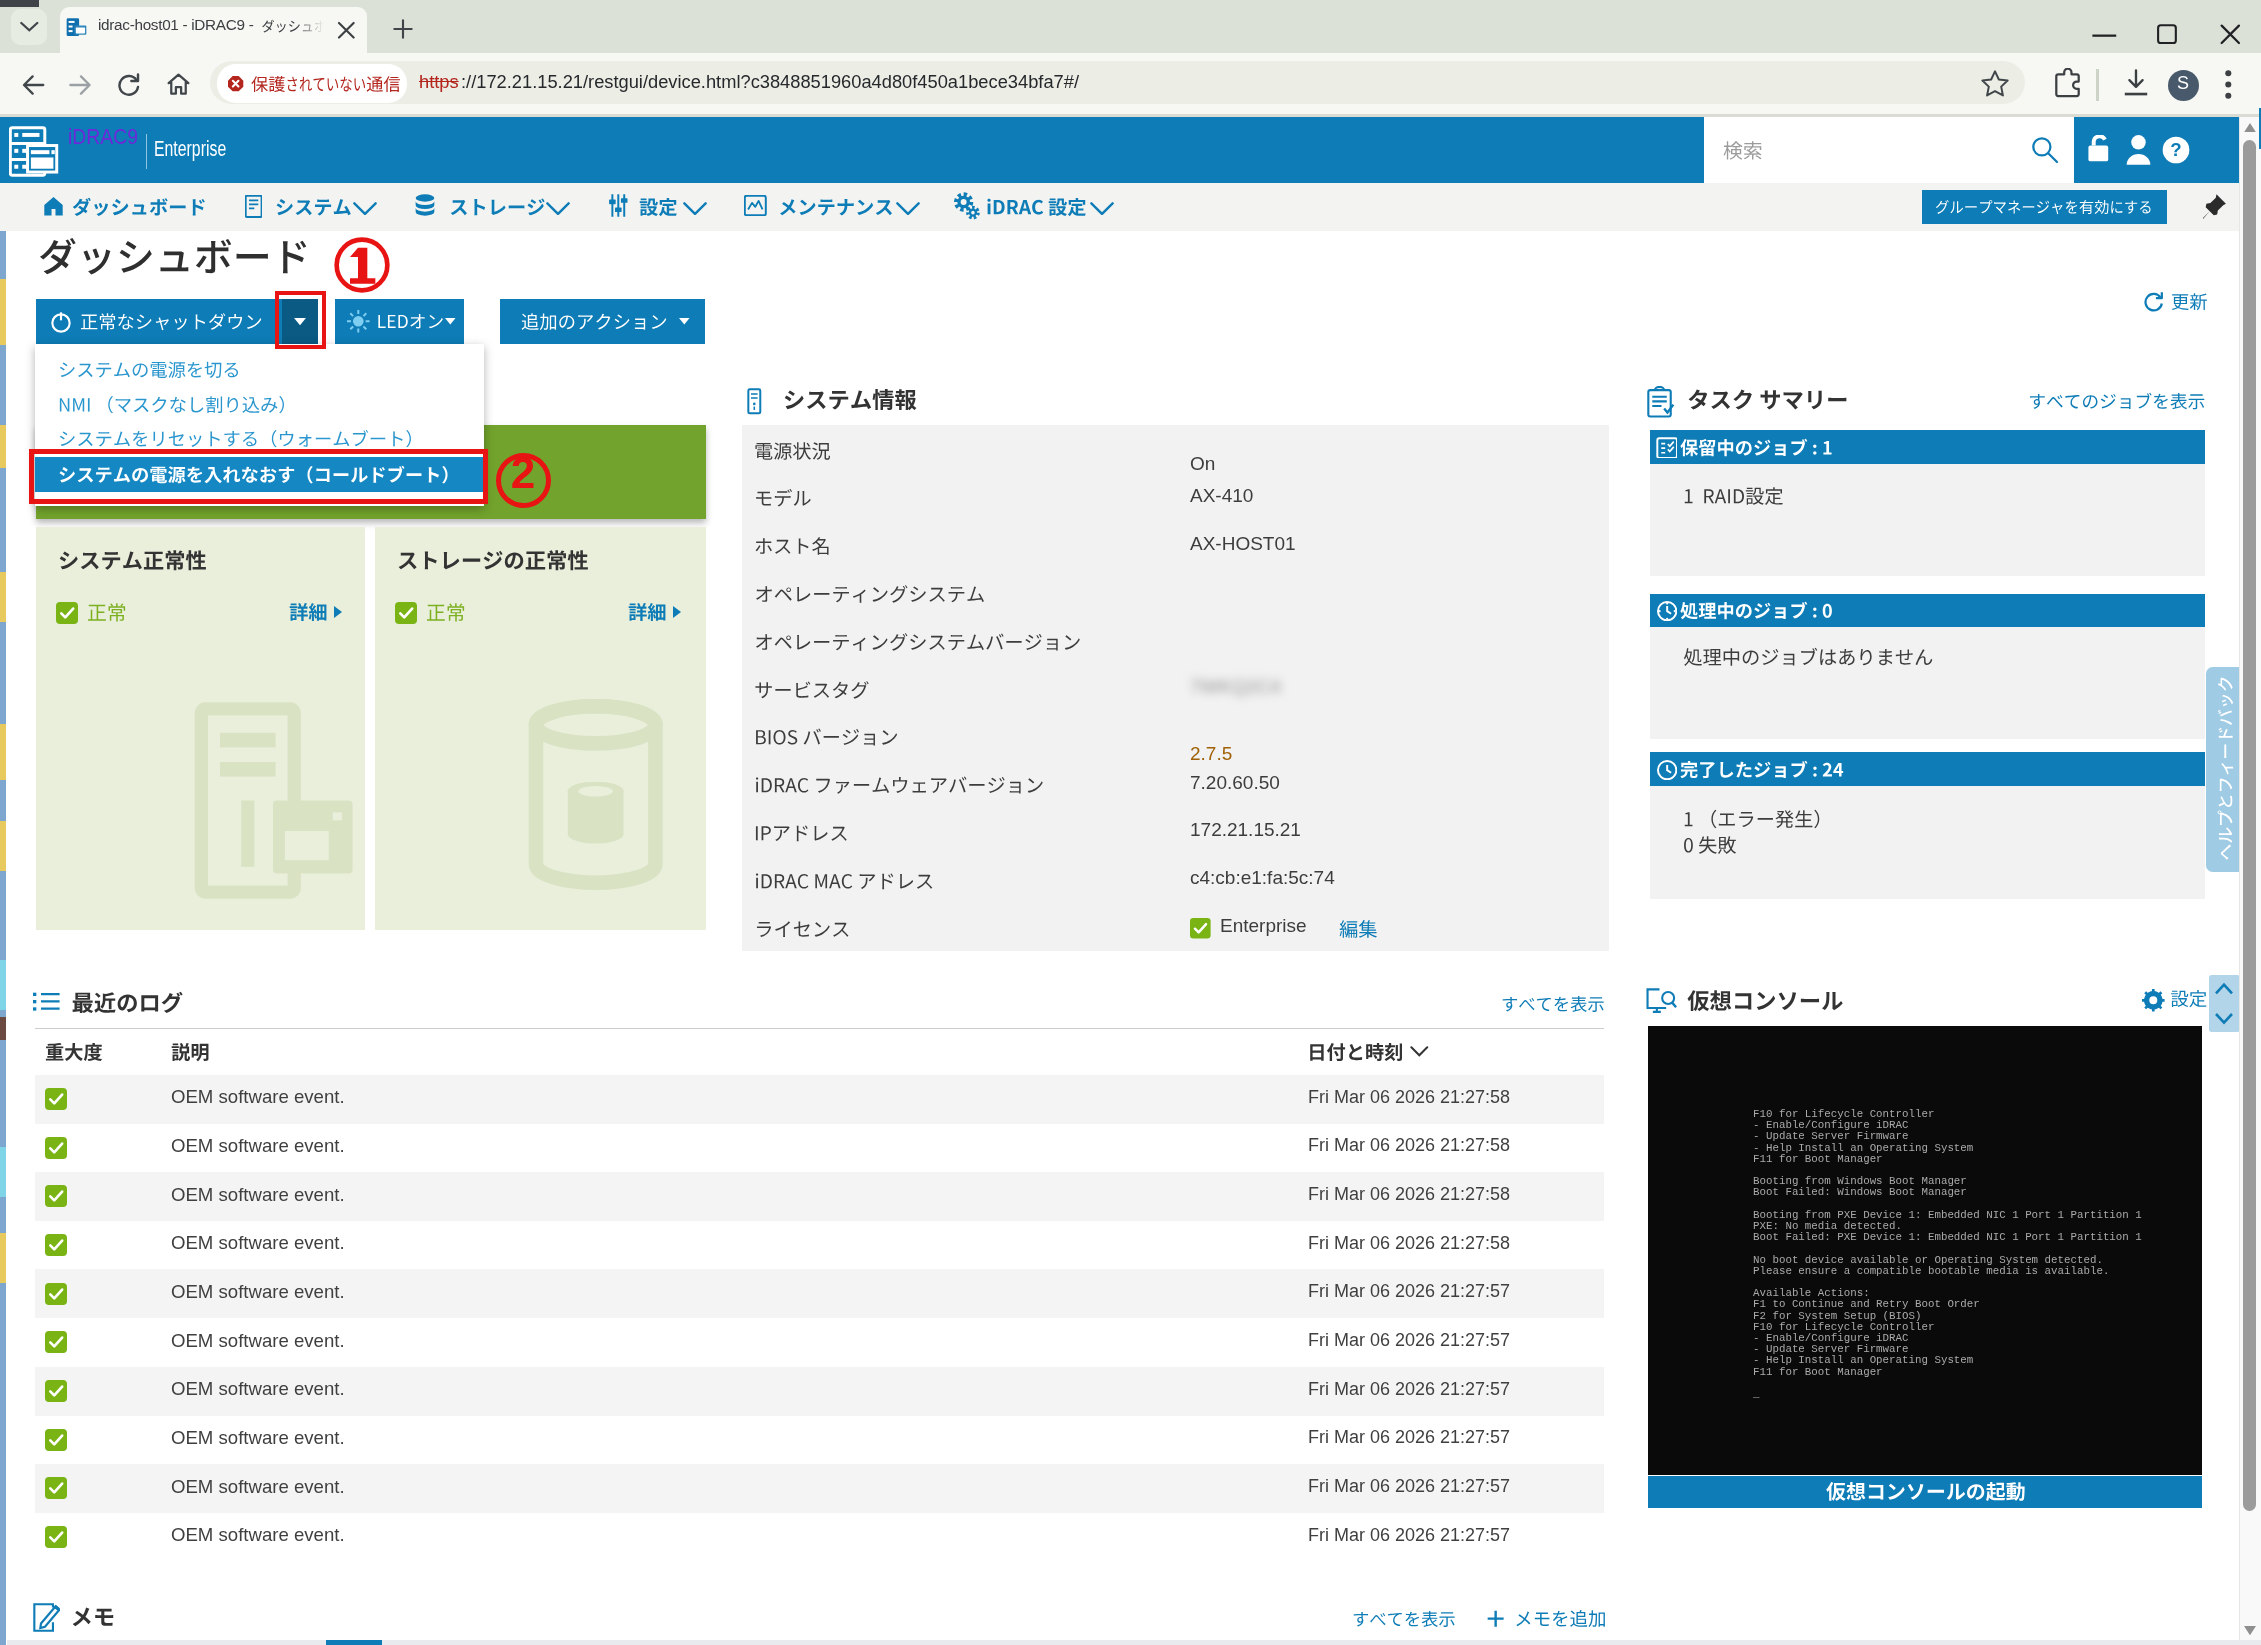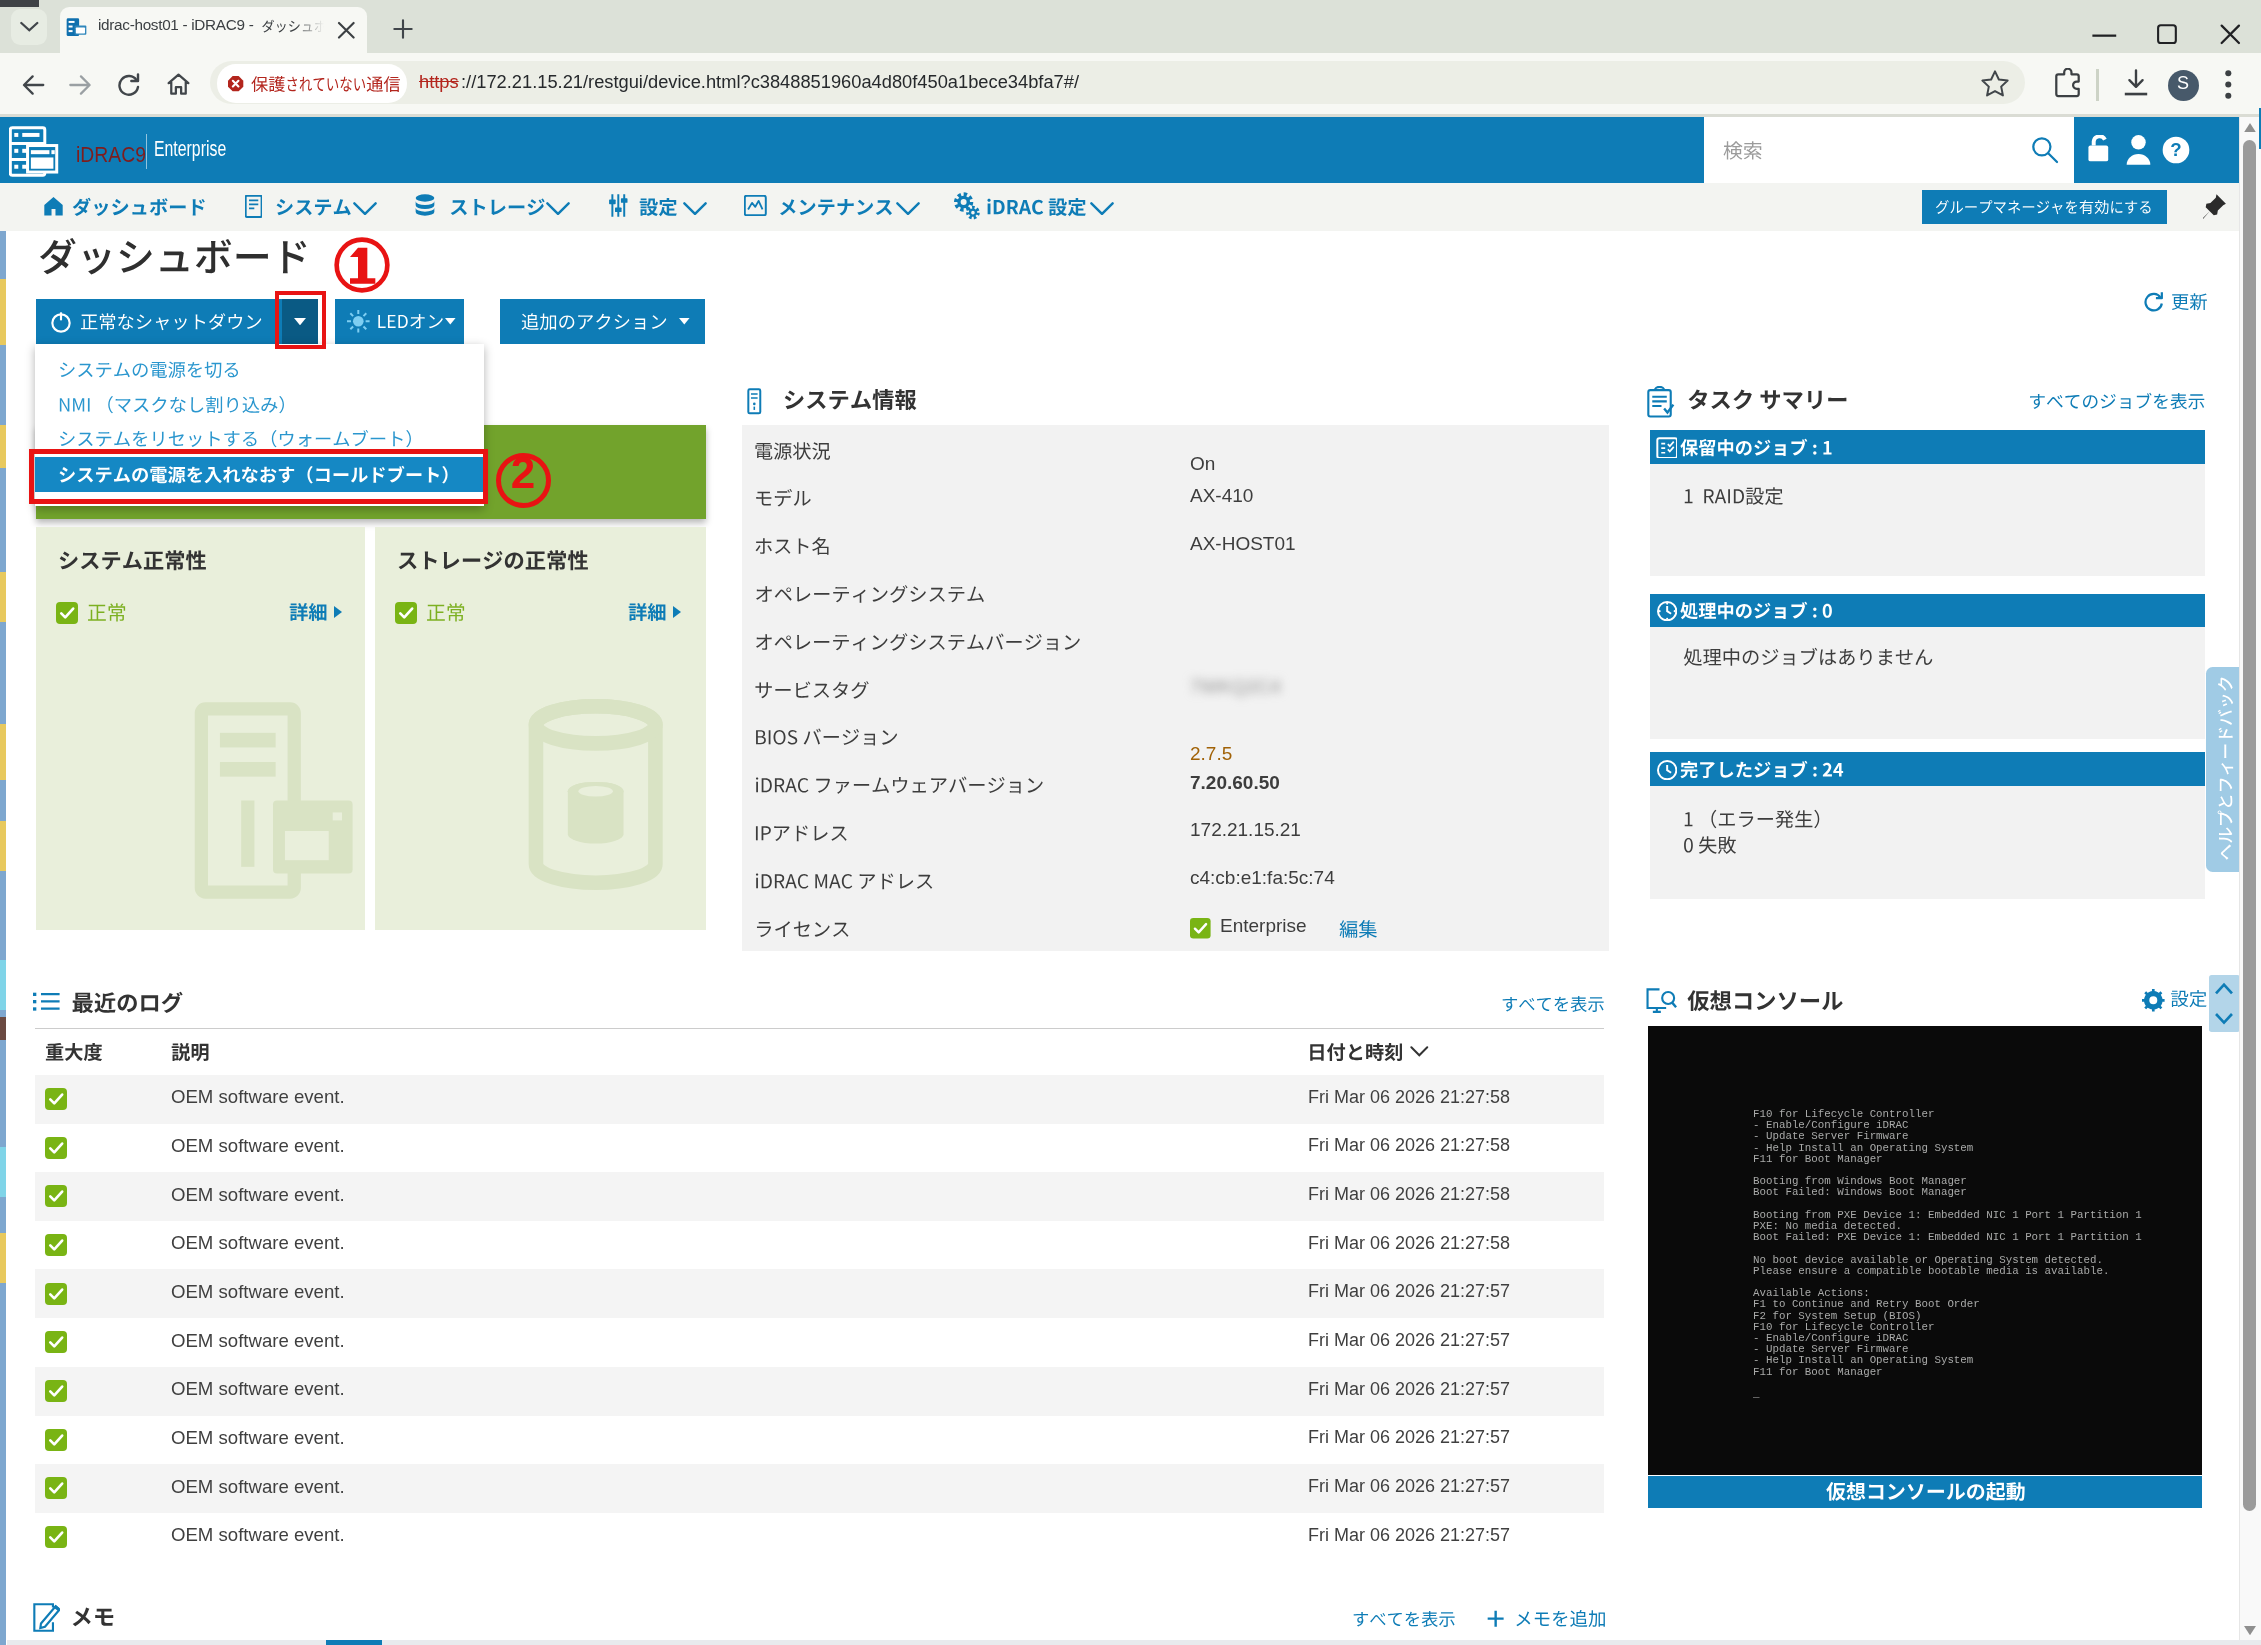--- a/index.html
+++ b/index.html
@@ -125,21 +125,21 @@
 <rect x="8" y="34" width="6" height="6"></rect>
         <rect x="20" y="34" width="12" height="6"></rect>
 <rect x="8" y="58" width="6" height="6"></rect>
         <rect x="20" y="58" width="8" height="6"></rect>
       </g>
 <rect x="28" y="29" width="44" height="40" fill="#0e7cb6" stroke="#fff" stroke-width="4.5"></rect>
 <rect x="33" y="36" width="28" height="6" fill="#fff"></rect>
       <rect x="64" y="36" width="5" height="6" fill="#fff"></rect>
 <rect x="33" y="47" width="34" height="17" fill="#fff"></rect>
     </svg>
-<div class="txt" style="left:68px;top:142px;font-size:22px;color:#7f1d1d;font-weight:400;margin-left:8px;"><span style="display:inline-block;transform:scaleX(.88);transform-origin:0 50%">iDRAC9</span></div>
+<div class="txt" style="left:68px;top:124px;font-size:22px;color:#6d28d9;font-weight:400;"><span style="display:inline-block;transform:scaleX(.88);transform-origin:0 50%">iDRAC9</span></div>
 <div class="abs" style="left:146px;top:134px;width:1.3px;height:35px;background:rgba(255,255,255,.55);"></div>
 <div class="txt" style="left:154px;top:136px;font-size:22px;color:#fff;font-weight:400;font-weight:300"><span style="display:inline-block;transform:scaleX(.72);transform-origin:0 50%">Enterprise</span></div>
 <div class="abs" style="left:1704px;top:117px;width:370px;height:66px;background:#fff;"></div>
 <svg class="t" style="left:1723px;top:140px;width:41px;height:26px;color:#9b9b9b" viewBox="0 0 62.0 39.0" fill="currentColor">
       <g transform="translate(0,27.0)">
         <g transform="scale(0.03,-0.03)">
           <use href="#g14" x="0"></use>
           <use href="#g15" x="1000"></use>
         </g>
       </g>
@@ -735,21 +735,21 @@
           <use href="#g142" x="8068"></use>
           <use href="#g75" x="9068"></use>
           <use href="#g129" x="10068"></use>
           <use href="#g42" x="11068"></use>
           <use href="#g46" x="12068"></use>
           <use href="#g77" x="13068"></use>
           <use href="#g67" x="14068"></use>
         </g>
       </g>
     </svg>
-<div class="txt" style="left:1190px;top:772px;font-size:19px;color:#3d3d3d;font-weight:700;">7.20.60.50</div>
+<div class="txt" style="left:1190px;top:772px;font-size:19px;color:#3d3d3d;font-weight:400;">7.20.60.50</div>
 <svg class="t" style="left:754px;top:823px;width:96px;height:25px;color:#3d3d3d" viewBox="0 0 144.9 37.7" fill="currentColor">
       <g transform="translate(0,26.1)">
         <g transform="scale(0.029,-0.029)">
           <use href="#g92" x="0"></use>
           <use href="#g143" x="293"></use>
           <use href="#g75" x="926"></use>
           <use href="#g144" x="1926"></use>
           <use href="#g127" x="2926"></use>
           <use href="#g84" x="3926"></use>
         </g>

